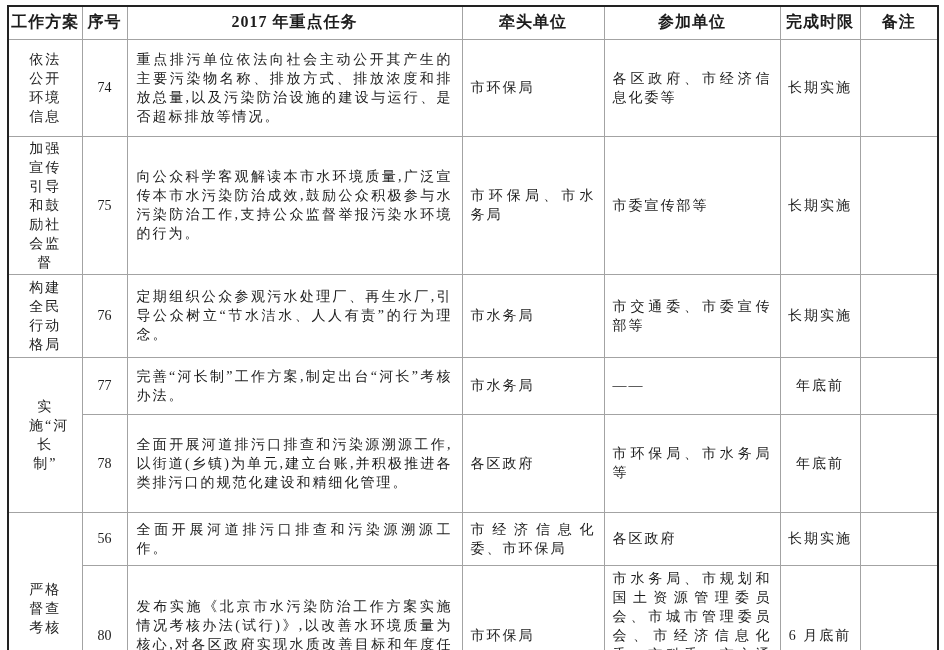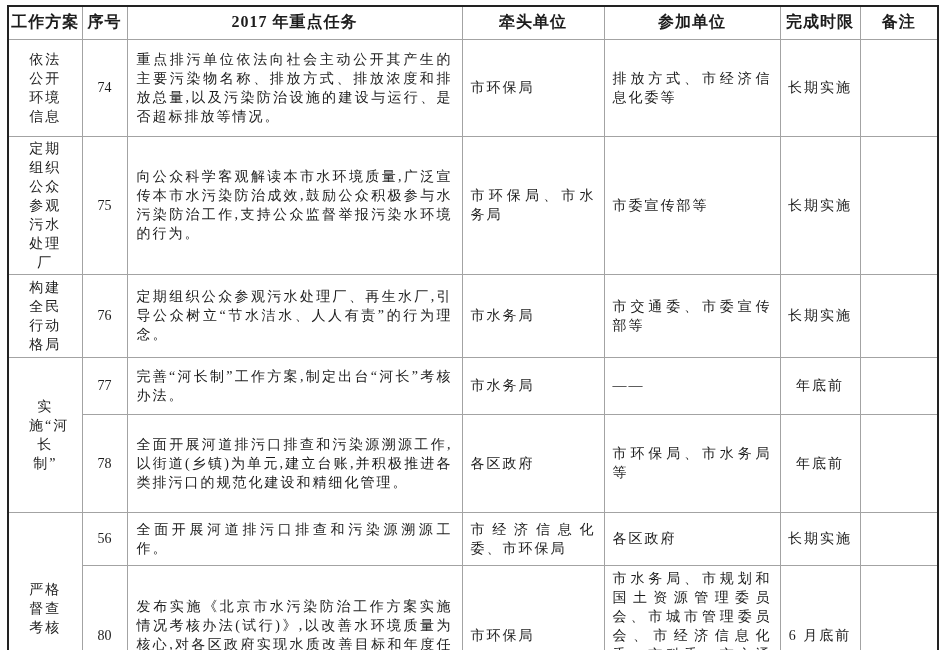--- a/index.html
+++ b/index.html
@@ -106,26 +106,26 @@
         <th>完成时限</th>
         <th>备注</th>
       </tr>
     </thead>
     <tbody>
       <tr class="r74">
         <td class="plan">依法公开环境信息</td>
         <td class="serial">74</td>
         <td class="task">重点排污单位依法向社会主动公开其产生的主要污染物名称、排放方式、排放浓度和排放总量,以及污染防治设施的建设与运行、是否超标排放等情况。</td>
         <td class="lead">市环保局</td>
-        <td class="participants">排放方式、市经济信息化委等</td>
+        <td class="participants">各区政府、市经济信息化委等</td>
         <td class="deadline">长期实施</td>
         <td class="remark"></td>
       </tr>
       <tr class="r75">
-        <td class="plan">定期组织公众参观污水处理厂</td>
+        <td class="plan">加强宣传引导和鼓励社会监督</td>
         <td class="serial">75</td>
         <td class="task">向公众科学客观解读本市水环境质量,广泛宣传本市水污染防治成效,鼓励公众积极参与水污染防治工作,支持公众监督举报污染水环境的行为。</td>
         <td class="lead">市环保局、市水务局</td>
         <td class="participants">市委宣传部等</td>
         <td class="deadline">长期实施</td>
         <td class="remark"></td>
       </tr>
       <tr class="r76">
         <td class="plan">构建全民行动格局</td>
         <td class="serial">76</td>

